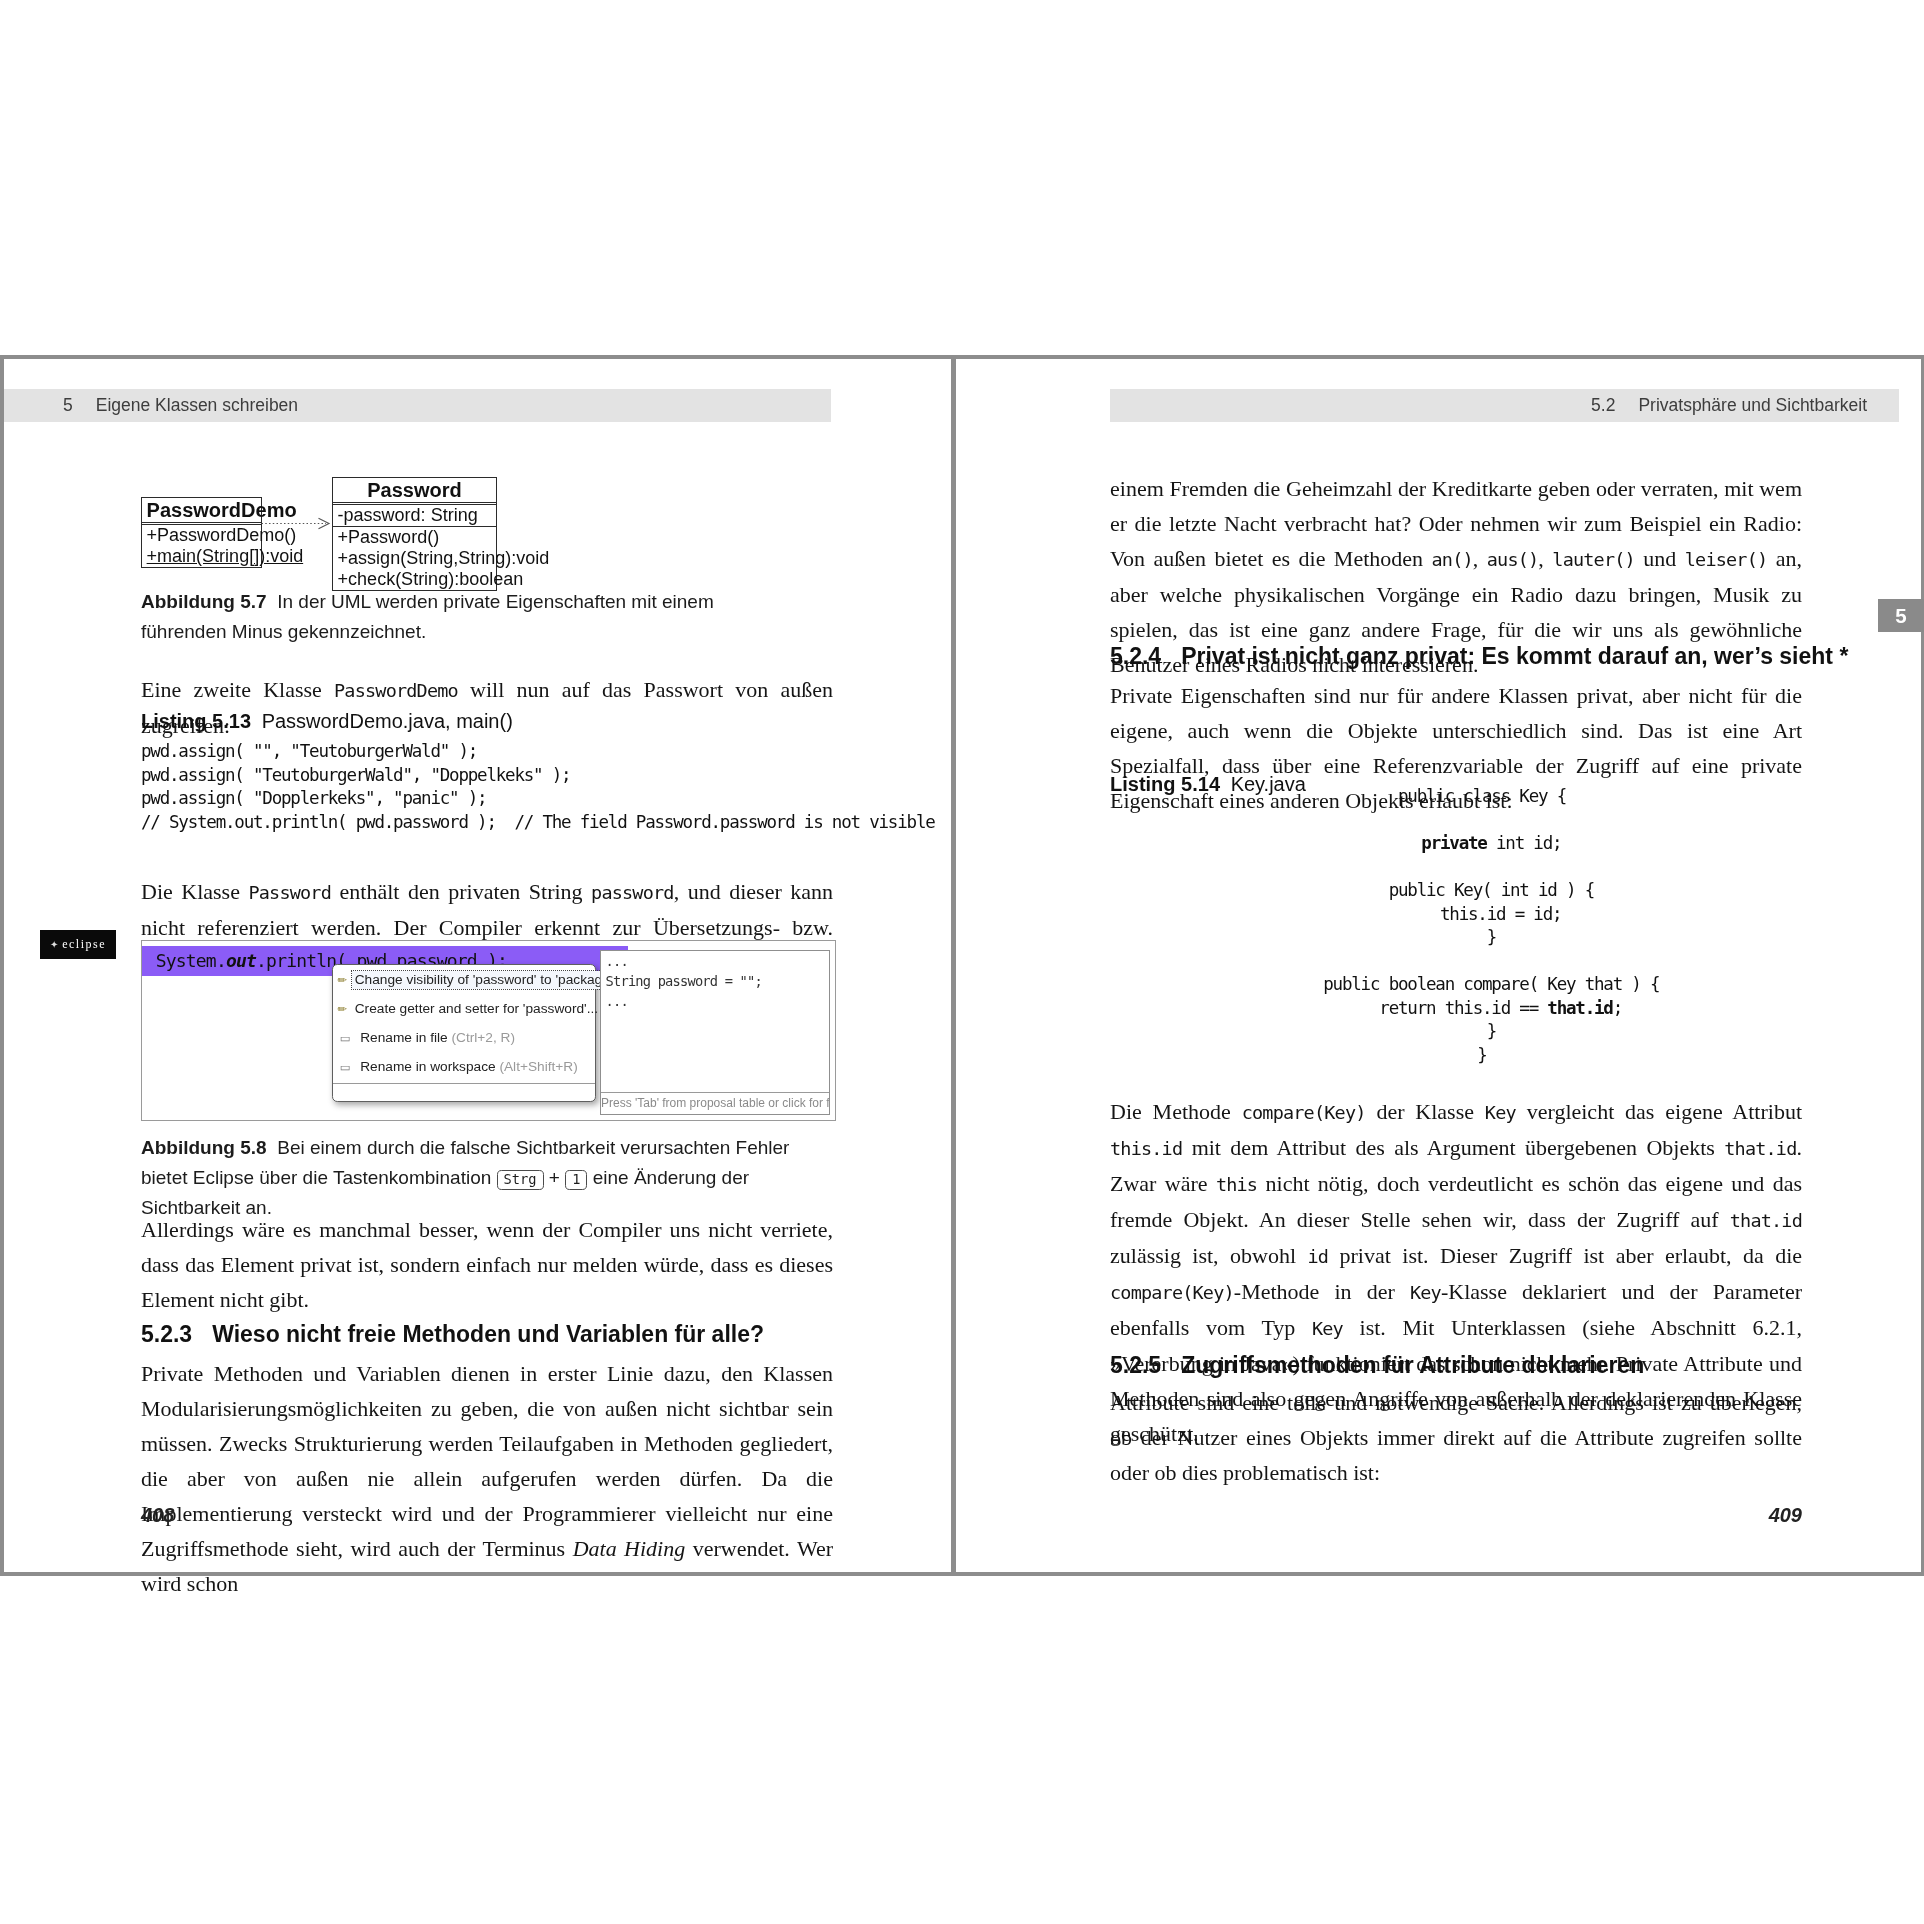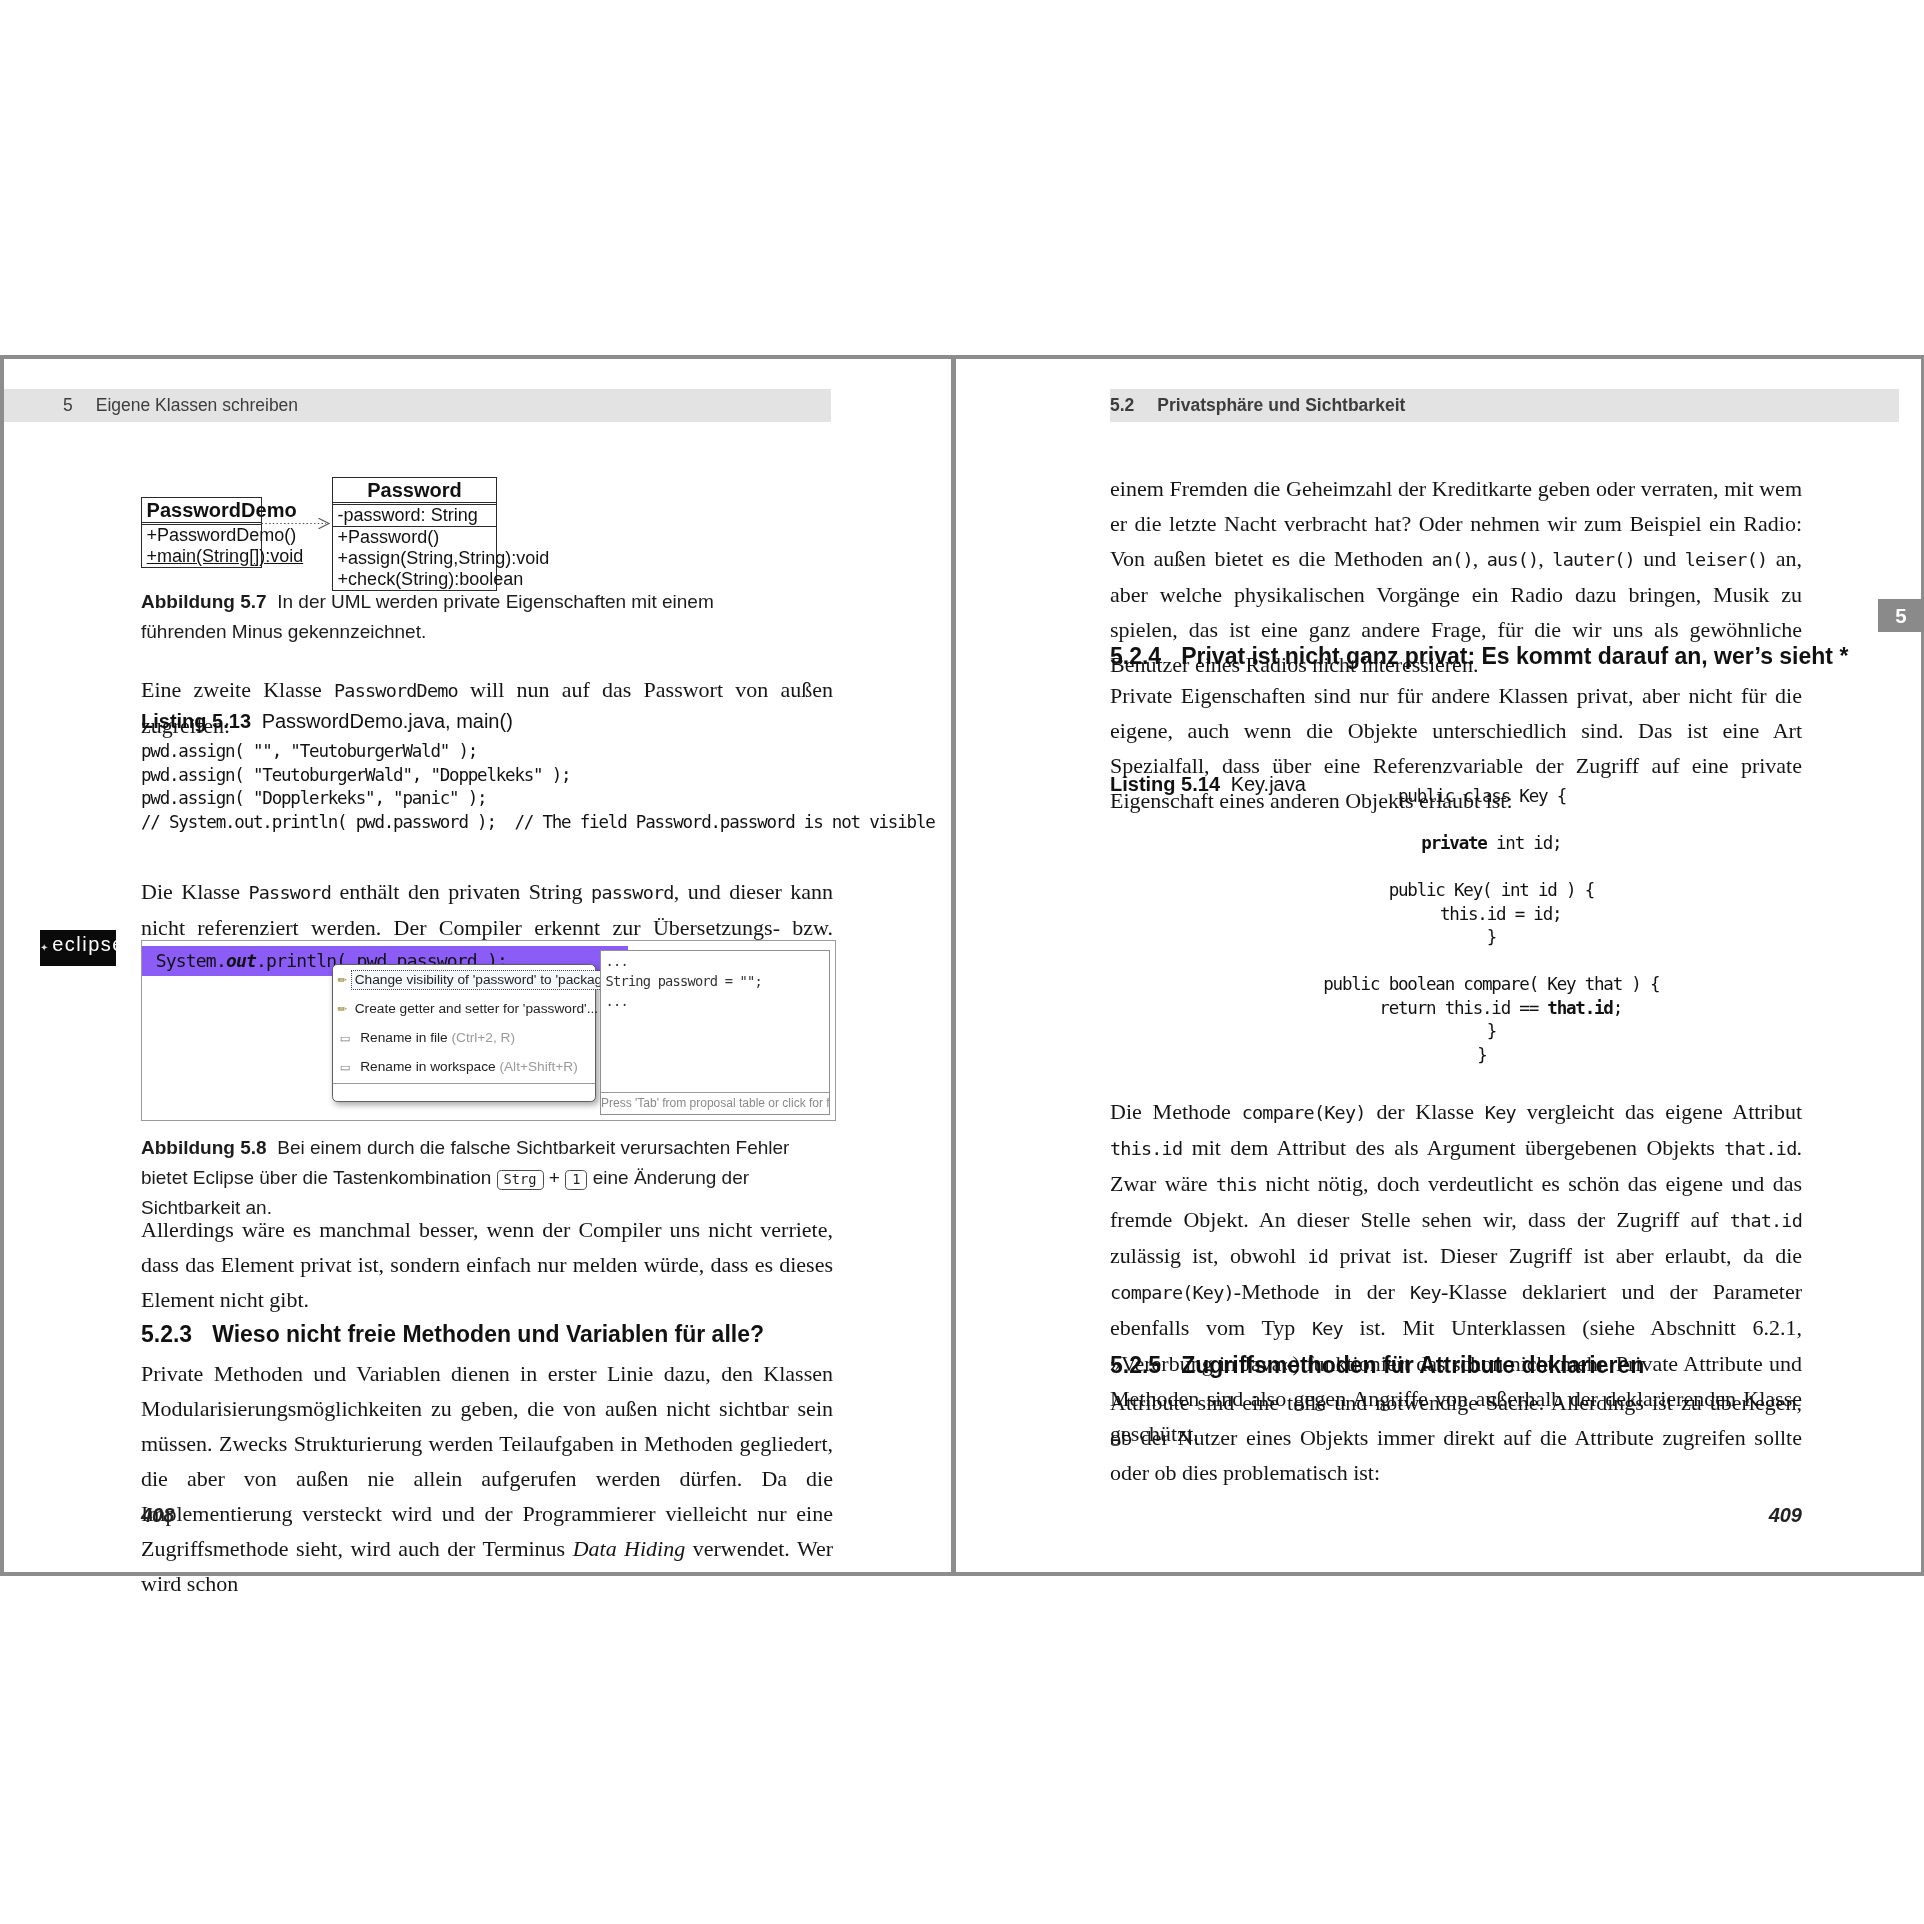--- a/index.html
+++ b/index.html
@@ -16,21 +16,21 @@
   .page-left{left:0;width:947px;}
   .page-right{left:951px;width:969px;}
 
   
   .runhead{
     position:absolute;top:30px;height:33px;background:#e3e3e3;
     font-family:"Liberation Sans",sans-serif;font-size:17.5px;color:#3d3d3d;
     line-height:33px;white-space:nowrap;
   }
   .runhead-left{left:0;width:827px;padding-left:59px;box-sizing:border-box;}
-  .runhead-right{left:155px;width:789px;padding-right:24px;box-sizing:border-box;font-weight:bold;}
+  .runhead-right{left:155px;width:789px;text-align:right;padding-right:32px;box-sizing:border-box;}
   .runhead .rh-num{margin-right:23px;}
 
   
   .para{
     position:absolute;left:137px;width:692px;font-size:22px;line-height:35px;
     text-align:justify;color:#151515;
   }
   .page-right .para{left:155px;}
   .alt-mono .seg-alt{font-family:"DejaVu Sans Mono",monospace;font-size:0.84em;letter-spacing:-0.8px;}
   .alt-italic .seg-alt{font-style:italic;}
@@ -96,22 +96,22 @@
     font-weight:bold;font-size:20px;text-align:center;line-height:24px;
     border-bottom:3px double #2b2b2b;padding:0 4.6px;
   }
   .uml-row{font-size:18px;line-height:21px;padding:0 4.6px;white-space:nowrap;}
   .uml-compart{border-bottom:1.5px solid #2b2b2b;}
   .uml-static{text-decoration:underline;}
   .uml-arrow{position:absolute;left:120px;top:39px;}
 
   
   .eclipse-logo{
-    position:absolute;left:36px;top:571px;width:76px;height:36px;background:#0a0a0a;
-    color:#fff;font-family:Liberation Sans, sans-serif;font-size:20px;line-height:29px;
+    position:absolute;left:36px;top:571px;width:76px;height:29px;background:#0a0a0a;
+    color:#fff;font-family:Liberation Serif, serif;font-size:12px;line-height:29px;
     text-align:center;letter-spacing:1.5px;
   }
   .eclipse-logo::before{content:"✦";font-size:10px;color:#ddd;margin-right:2.3px;}
 
   
   .shot{
     position:absolute;left:137px;top:581px;width:695px;height:181px;
     border:1.5px solid #9a9a9a;background:#fff;box-sizing:border-box;
   }
   .shot-codeline{

